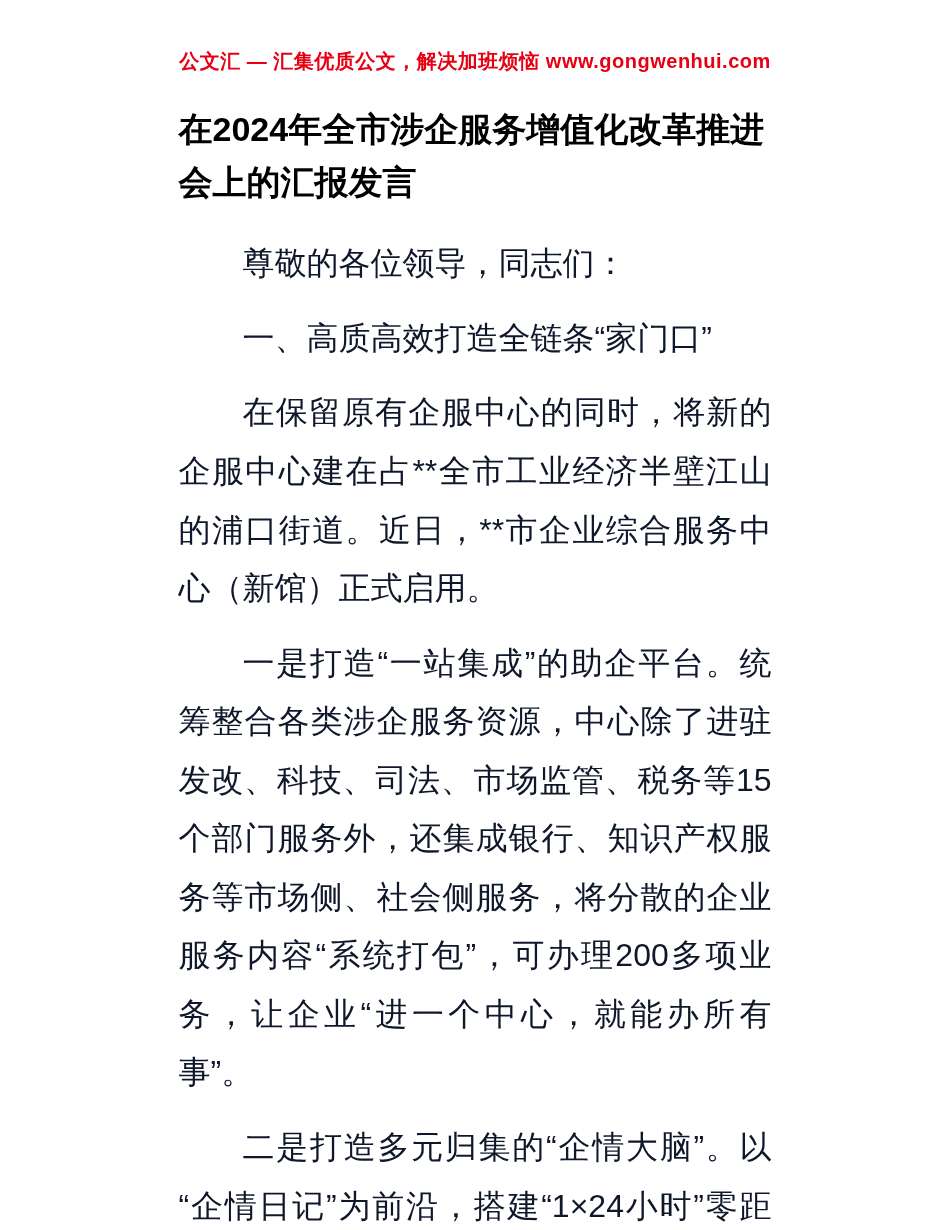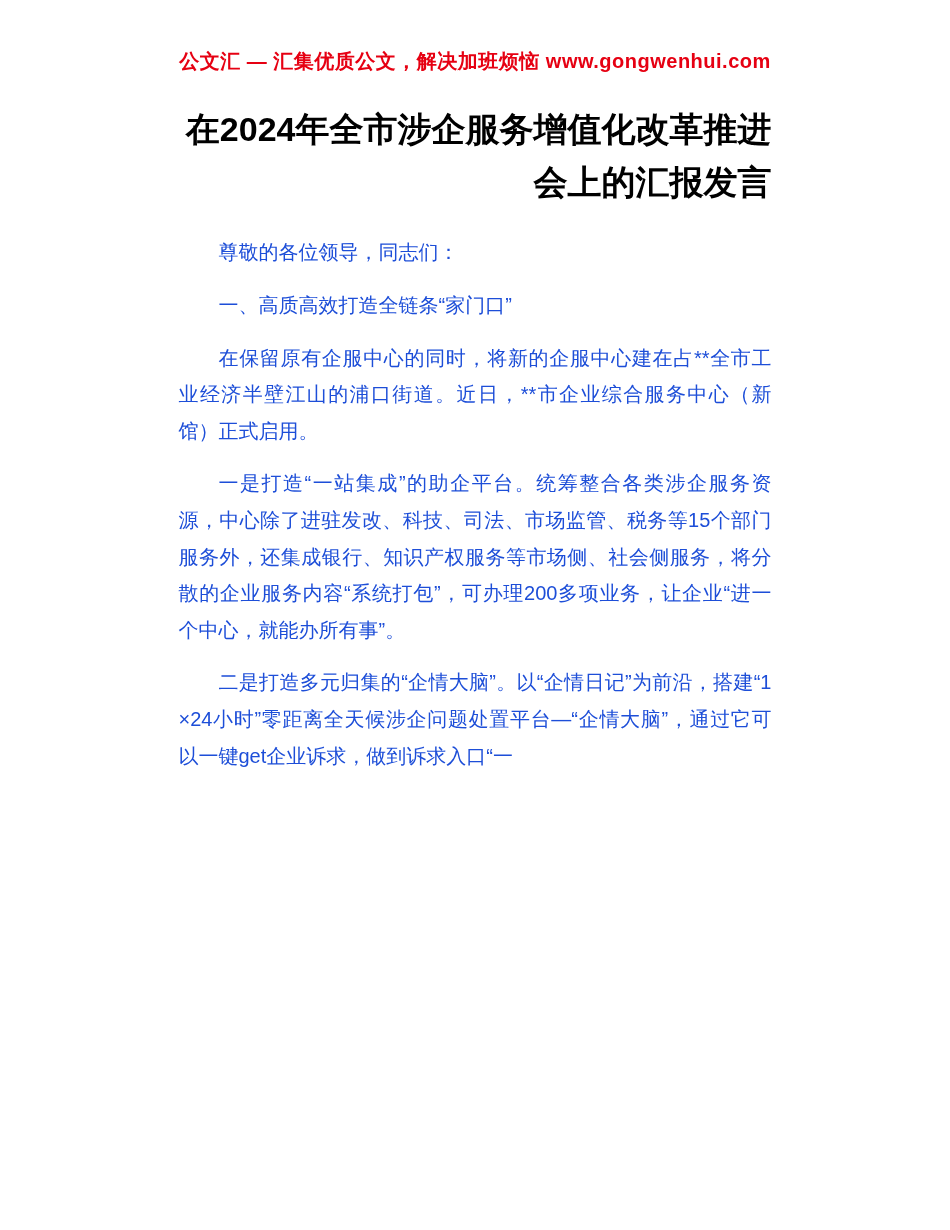--- a/index.html
+++ b/index.html
@@ -15,30 +15,30 @@
     padding: 48px 135px 60px 135px;
   }
   .site-header {
     text-align: center;
     font-size: 20px;
     font-weight: bold;
     letter-spacing: 0.5px;
     margin-bottom: 28px;
   }
   .doc-title {
-    text-align: right;
+    text-align: left;
     font-size: 34px;
     font-weight: bold;
     color: #000000;
     line-height: 1.55;
     margin: 10px 0 26px 0;
   }
   .doc-body p {
-    font-size: 20px;
-    color: #1d4ed8;
+    font-size: 32px;
+    color: #0f172a;
     line-height: 1.83;
     text-align: justify;
     text-indent: 2em;
     margin-bottom: 16px;
     word-break: break-all;
   }
 </style>
 </head>
 <body>
 

